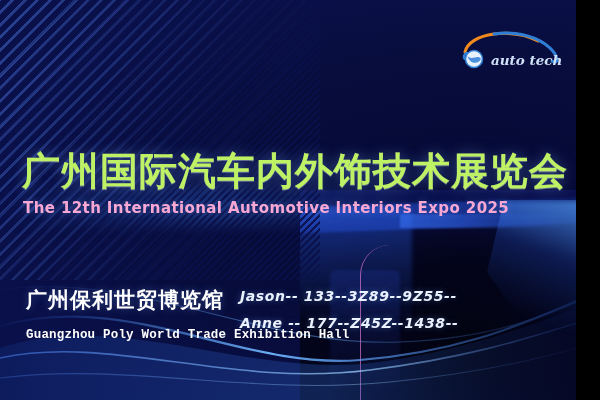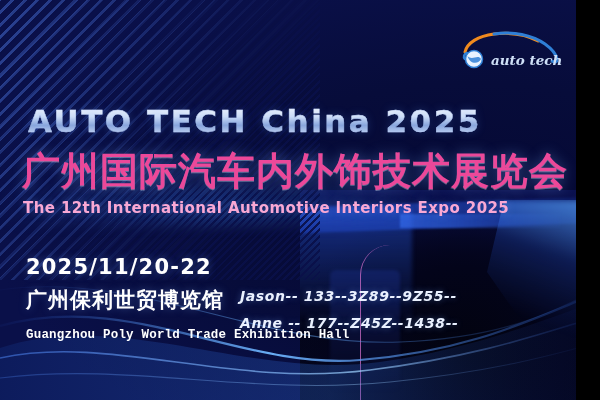--- a/index.html
+++ b/index.html
@@ -116,21 +116,21 @@
     -webkit-background-clip:text;background-clip:text;
     color:transparent;
     -webkit-text-stroke:0.4px rgba(180,205,255,.5);
     white-space:nowrap;
     text-shadow:0 0 10px rgba(90,150,255,.25);
   }
   .title-cn{
     position:absolute;left:22px;top:146px;
     font-family:"DejaVu Sans", sans-serif;
     font-size:38px;font-weight:700;letter-spacing:1px;
-    color:#ec4899;
+    color:#bef264;
     white-space:nowrap;
     text-shadow:0 0 14px rgba(120,170,255,.45), 0 1px 0 rgba(255,255,255,.35);
   }
   .subtitle-en{
     position:absolute;left:23px;top:199px;
     font-family:"DejaVu Sans", sans-serif;
     font-size:15px;font-weight:700;letter-spacing:.4px;
     color:#f9a8d4;white-space:nowrap;
     text-shadow:0 0 8px rgba(110,160,255,.4);
   }
@@ -220,24 +220,22 @@
   <svg class="logo" viewBox="0 0 220 100">
     <path d="M26,56 C30,38 52,24 84,20 C120,16 150,22 172,34" fill="none" stroke="#f08a1e" stroke-width="6" stroke-linecap="round"></path>
     <path d="M84,20 C122,14 160,22 186,40 C200,50 208,60 210,70 C211,76 206,78 200,74" fill="none" stroke="#2f7fd6" stroke-width="6" stroke-linecap="round"></path>
     <path d="M30,58 C24,60 22,66 26,70" fill="none" stroke="#2f7fd6" stroke-width="5" stroke-linecap="round"></path>
     <circle cx="44" cy="70" r="17" fill="#e8f2ff"></circle>
     <circle cx="44" cy="70" r="17" fill="none" stroke="#2f7fd6" stroke-width="3"></circle>
     <path d="M31,64 C40,74 52,60 58,70 C54,80 36,82 31,64 Z" fill="#2f7fd6" opacity="0.85"></path>
     <text x="78" y="82" font-family="DejaVu Serif, serif" font-size="27" font-style="italic" font-weight="700" fill="#cfe0f7">auto tech</text>
   </svg>
 
-  <div class="title-en">AUTO TECH China 2025</div>
   <div class="title-cn">广州国际汽车内外饰技术展览会</div>
   <div class="subtitle-en">The 12th International Automotive Interiors Expo 2025</div>
 
-  <div class="date-line">2025/11/20-22</div>
   <div class="venue-cn">广州保利世贸博览馆</div>
   <div class="venue-en">Guangzhou Poly World Trade Exhibition Hall</div>
 
   <div class="contact c1">Jason--  133--3Z89--9Z55--</div>
   <div class="contact c2">Anne --  177--Z45Z--1438--</div>
 
 </div>
 
 </body></html>

